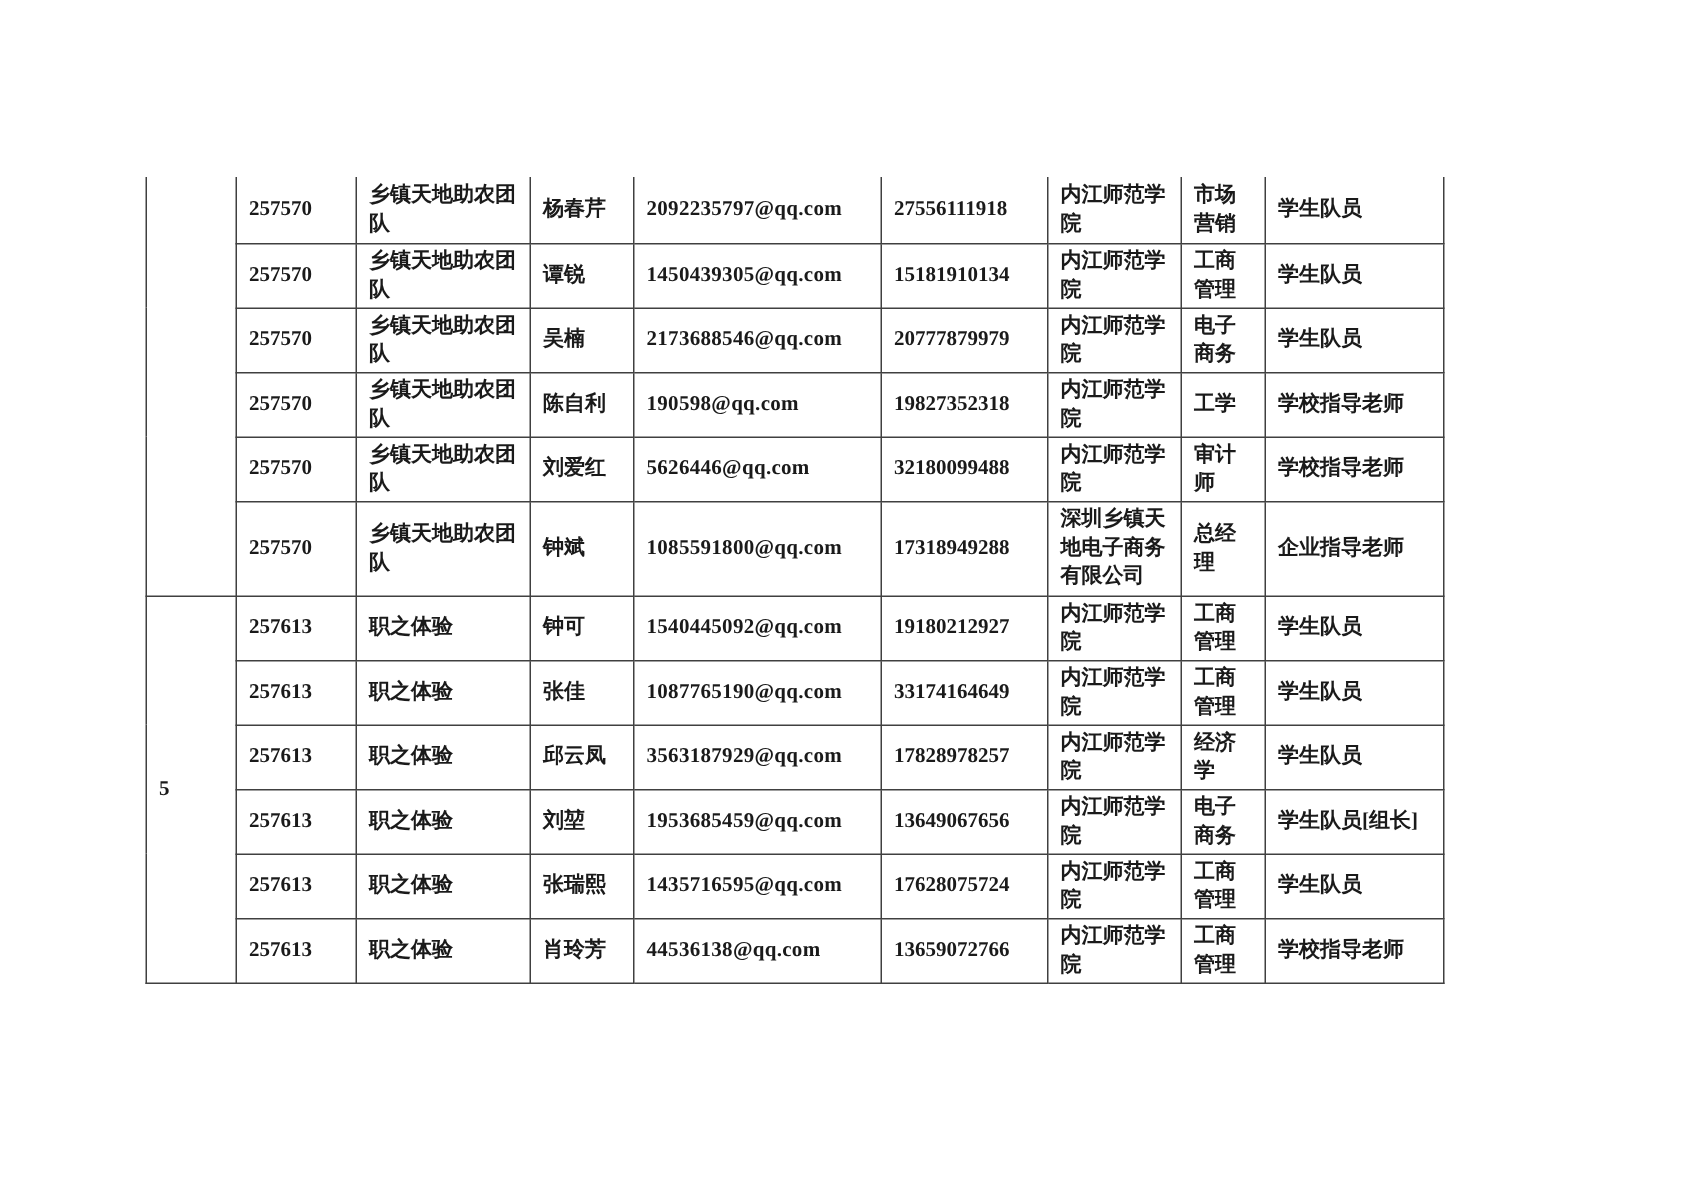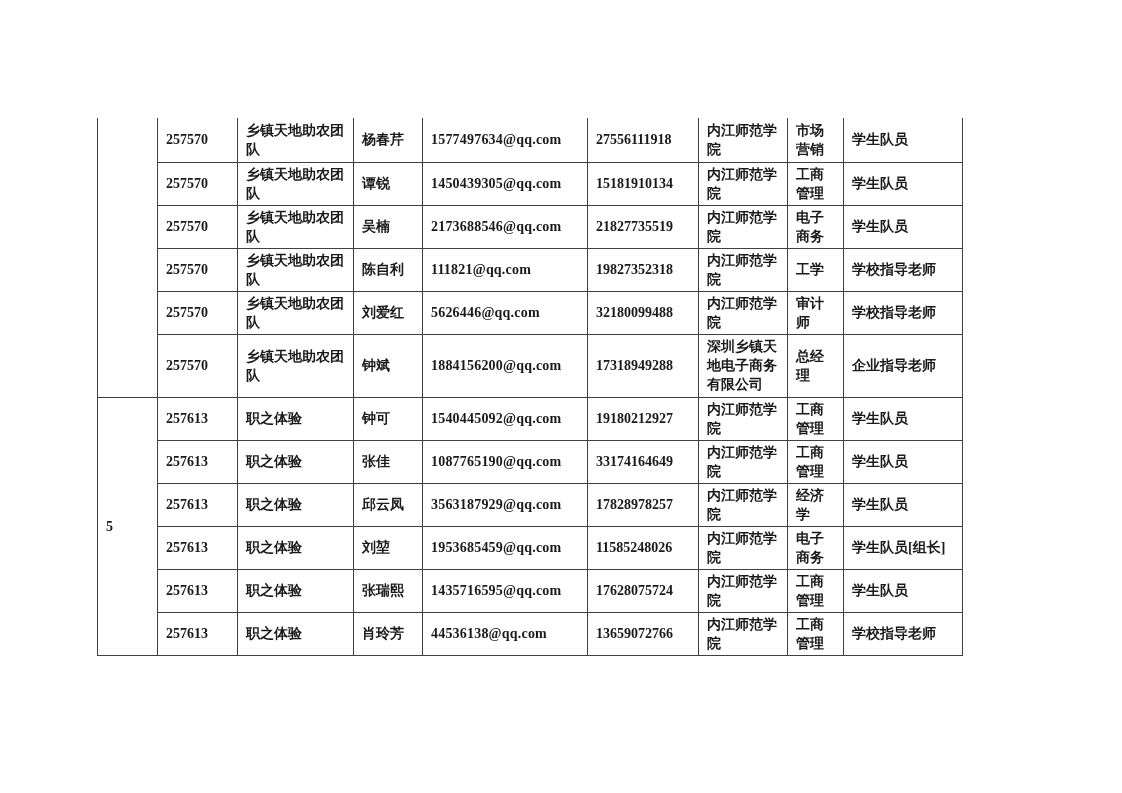--- a/index.html
+++ b/index.html
@@ -60,71 +60,71 @@
       <col style="width:89px">
       <col style="width:56px">
       <col style="width:119px">
     </colgroup>
     <tbody id="roster-body">
         <tr class="first-row" style="height: 44px;">
           <td rowspan="6" class="group-cell no-top"></td>
           <td class="no-top">257570</td>
           <td class="no-top">乡镇天地助农团队</td>
           <td class="no-top">杨春芹</td>
-          <td class="no-top email-cell-style">1577497634@qq.com</td>
+          <td class="no-top email-cell-style">2092235797@qq.com</td>
           <td class="no-top">27556111918</td>
           <td class="no-top">内江师范学院</td>
           <td class="no-top">市场营销</td>
           <td class="no-top">学生队员</td>
         </tr>
         <tr style="height: 42px;">
           <td>257570</td>
           <td>乡镇天地助农团队</td>
           <td>谭锐</td>
           <td class="email-cell-style">1450439305@qq.com</td>
           <td>15181910134</td>
           <td>内江师范学院</td>
           <td>工商管理</td>
           <td>学生队员</td>
         </tr>
         <tr style="height: 42px;">
           <td>257570</td>
           <td>乡镇天地助农团队</td>
           <td>吴楠</td>
           <td class="email-cell-style">2173688546@qq.com</td>
-          <td>21827735519</td>
+          <td>20777879979</td>
           <td>内江师范学院</td>
           <td>电子商务</td>
           <td>学生队员</td>
         </tr>
         <tr style="height: 42px;">
           <td>257570</td>
           <td>乡镇天地助农团队</td>
           <td>陈自利</td>
-          <td class="email-cell-style">111821@qq.com</td>
+          <td class="email-cell-style">190598@qq.com</td>
           <td>19827352318</td>
           <td>内江师范学院</td>
           <td>工学</td>
           <td>学校指导老师</td>
         </tr>
         <tr style="height: 43px;">
           <td>257570</td>
           <td>乡镇天地助农团队</td>
           <td>刘爱红</td>
           <td class="email-cell-style">5626446@qq.com</td>
           <td>32180099488</td>
           <td>内江师范学院</td>
           <td>审计师</td>
           <td>学校指导老师</td>
         </tr>
         <tr style="height: 63px;">
           <td>257570</td>
           <td>乡镇天地助农团队</td>
           <td>钟斌</td>
-          <td class="email-cell-style">1884156200@qq.com</td>
+          <td class="email-cell-style">1085591800@qq.com</td>
           <td>17318949288</td>
           <td>深圳乡镇天地电子商务有限公司</td>
           <td>总经理</td>
           <td>企业指导老师</td>
         </tr>
         <tr style="height: 42px;">
           <td rowspan="6" class="group-cell">5</td>
           <td>257613</td>
           <td>职之体验</td>
           <td>钟可</td>
@@ -152,21 +152,21 @@
           <td>17828978257</td>
           <td>内江师范学院</td>
           <td>经济学</td>
           <td>学生队员</td>
         </tr>
         <tr style="height: 43px;">
           <td>257613</td>
           <td>职之体验</td>
           <td>刘堃</td>
           <td class="email-cell-style">1953685459@qq.com</td>
-          <td>11585248026</td>
+          <td>13649067656</td>
           <td>内江师范学院</td>
           <td>电子商务</td>
           <td>学生队员[组长]</td>
         </tr>
         <tr style="height: 42px;">
           <td>257613</td>
           <td>职之体验</td>
           <td>张瑞熙</td>
           <td class="email-cell-style">1435716595@qq.com</td>
           <td>17628075724</td>

